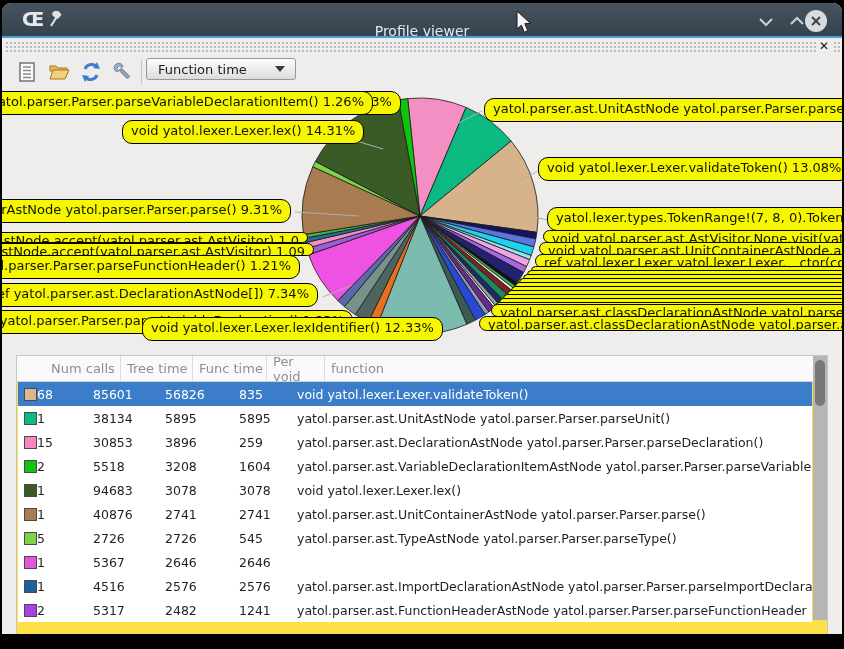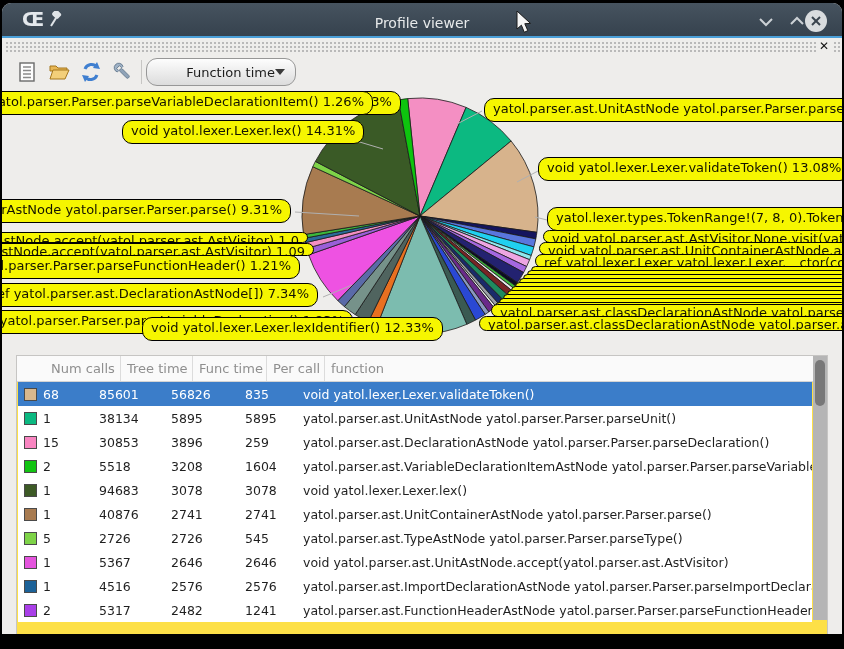--- a/index.html
+++ b/index.html
@@ -5,59 +5,59 @@
   html,body{margin:0;padding:0;background:#000;}
   *{box-sizing:border-box;}
   .stage{position:relative;width:844px;height:649px;background:#000;overflow:hidden;
          font-family:"DejaVu Sans","Liberation Sans",sans-serif;}
   
   .win{position:absolute;left:2px;top:3px;width:840px;height:631px;
        border-radius:9px 9px 0 0;overflow:hidden;background:#eeedeb;}
   .titlebar{position:absolute;left:0;top:0;width:100%;height:35px;
             background:linear-gradient(#46535f,#36424e);
             border-bottom:2px solid #4a9fd8;}
-  .title{position:absolute;left:0;right:0;top:12px;text-align:center;
+  .title{position:absolute;left:0;right:0;top:20px;text-align:center;
          color:#e7e9ea;font-size:14px;}
   .app-logo{position:absolute;left:20px;top:5px;color:#e4e8ec;font-size:19px;font-weight:bold;}
   .pin{position:absolute;left:45px;top:8px;}
   .winbtn{position:absolute;top:6px;width:24px;height:24px;cursor:default;}
   .ctl-min{left:752px;} .ctl-max{left:783px;} .ctl-close{left:802px;}
   
   .dockstrip{position:absolute;left:2px;top:37px;width:836px;height:14px;
              background-image:radial-gradient(circle,#b9b9b9 0.9px,transparent 1px);
              background-size:4px 4px;background-position:1px 1px;}
   .dockclose{position:absolute;left:814px;top:36px;width:16px;height:14px;
              font-size:12px;font-weight:bold;color:#111;text-align:center;line-height:14px;
              background:#eeedeb;}
   
   .toolbar{position:absolute;left:10px;top:53px;height:32px;display:flex;align-items:center;}
   .tbtn{width:30px;height:28px;display:flex;align-items:center;justify-content:center;margin-right:2px;}
   .tsep{width:1px;height:24px;background:#c7c6c4;margin:0 6px;}
-  .combo{position:absolute;left:144px;top:55px;width:150px;height:28px;
-         background:linear-gradient(#fdfdfd,#dcdcdc);border:1px solid #979797;border-radius:11px;
-         display:flex;align-items:center;text-align:right;}
+  .combo{position:absolute;left:144px;top:55px;width:150px;height:22px;
+         background:linear-gradient(#fdfdfd,#dcdcdc);border:1px solid #979797;border-radius:3px;
+         display:flex;align-items:center;}
   .combo .lbl{flex:1;padding-left:11px;font-size:13px;color:#1c1c1c;}
   .combo .arr{width:0;height:0;border-left:5px solid transparent;border-right:5px solid transparent;
               border-top:6px solid #3a3a3a;margin-right:10px;}
   
   .pielayer{position:absolute;left:0;top:0;width:844px;height:649px;pointer-events:none;}
   .callout{position:absolute;background:#f6f600;border:1px solid #000;border-radius:10px;
            padding:2px 8px 3px 8px;font-size:13px;color:#141400;white-space:nowrap;line-height:1.3;}
   .callout.clip{overflow:hidden;padding-top:0;padding-bottom:0;}
   
   .panel{position:absolute;left:14px;top:352px;width:812px;height:330px;background:#fde047;
          border:1px solid #c6c5c3;}
   .thead{position:absolute;left:0;top:0;right:14px;height:26px;background:#fafafa;
          border-bottom:1px solid #d4d4d4;display:flex;font-size:13px;color:#8f8f8f;}
   .thead .hc{display:flex;align-items:center;padding-left:6px;border-right:1px solid #dcdcdc;}
   .thead .hc:last-child{border-right:none;}
   .trow{position:absolute;left:1px;right:15px;height:24px;display:flex;align-items:center;
         font-size:12.5px;color:#1f1f1f;background:#fff;}
   .trow.sel{background:#3b7dc9;color:#fff;}
-  .cell{padding-left:6px;white-space:nowrap;overflow:hidden;}
+  .cell{white-space:nowrap;overflow:hidden;}
   .sw{width:13px;height:13px;border:1px solid #4a4a4a;margin-left:6px;flex:0 0 13px;}
   .vscroll{position:absolute;right:0;top:0;width:14px;height:264px;background:#b5b5b5;}
   .vthumb{position:absolute;left:2px;top:4px;width:10px;height:46px;background:#787878;border-radius:5px;}
   .hscroll{position:absolute;left:2px;bottom:3px;right:16px;height:10px;background:#c6c6c6;border-radius:5px;}
   .hthumb{position:absolute;left:2px;top:1px;width:432px;height:8px;background:#8c8c8c;border-radius:4px;}
   .cursor{position:absolute;left:516px;top:11px;pointer-events:none;}
 </style>
 </head>
 <body>
 
@@ -285,21 +285,21 @@
         <div class="callout" style="right: 489px; top: 307px;"><span>ode yatol.parser.Parser.parseVariableDeclaration() 1.83%</span></div>
         <div class="callout" style="left: 140px; top: 314px;"><span>void yatol.lexer.Lexer.lexIdentifier() 12.33%</span></div>
       </div>
 
     <div class="panel">
       <div class="thead" id="thead">
           <div class="hc" style="flex: 0 0 28px; border-right: none;"></div>
           <div class="hc" style="flex: 0 0 76px;">Num calls</div>
           <div class="hc" style="flex: 0 0 72px;">Tree time</div>
           <div class="hc" style="flex: 0 0 74px;">Func time</div>
-          <div class="hc" style="flex: 0 0 58px;">Per call</div>
+          <div class="hc" style="flex: 0 0 58px;">Per void</div>
           <div class="hc" style="flex: 1 1 0%;">function</div>
         </div>
       <div id="tbody">
           <div class="trow sel" style="top: 26px;">
             <div class="sw" style="background: rgb(216, 184, 142);"></div>
             <div class="cell" style="flex: 0 0 56px;">68</div>
             <div class="cell" style="flex: 0 0 72px;">85601</div>
             <div class="cell" style="flex: 0 0 74px;">56826</div>
             <div class="cell" style="flex: 0 0 58px;">835</div>
             <div class="cell" style="flex: 1 1 0%;">void yatol.lexer.Lexer.validateToken()</div>
@@ -351,21 +351,20 @@
             <div class="cell" style="flex: 0 0 74px;">2726</div>
             <div class="cell" style="flex: 0 0 58px;">545</div>
             <div class="cell" style="flex: 1 1 0%;">yatol.parser.ast.TypeAstNode yatol.parser.Parser.parseType()</div>
           </div>
           <div class="trow" style="top: 194px;">
             <div class="sw" style="background: rgb(228, 84, 221);"></div>
             <div class="cell" style="flex: 0 0 56px;">1</div>
             <div class="cell" style="flex: 0 0 72px;">5367</div>
             <div class="cell" style="flex: 0 0 74px;">2646</div>
             <div class="cell" style="flex: 0 0 58px;">2646</div>
-            <div class="cell" style="flex: 1 1 0%;">void yatol.parser.ast.UnitAstNode.accept(yatol.parser.ast.AstVisitor)</div>
           </div>
           <div class="trow" style="top: 218px;">
             <div class="sw" style="background: rgb(28, 98, 152);"></div>
             <div class="cell" style="flex: 0 0 56px;">1</div>
             <div class="cell" style="flex: 0 0 72px;">4516</div>
             <div class="cell" style="flex: 0 0 74px;">2576</div>
             <div class="cell" style="flex: 0 0 58px;">2576</div>
             <div class="cell" style="flex: 1 1 0%;">yatol.parser.ast.ImportDeclarationAstNode yatol.parser.Parser.parseImportDeclara</div>
           </div>
           <div class="trow" style="top: 242px;">

